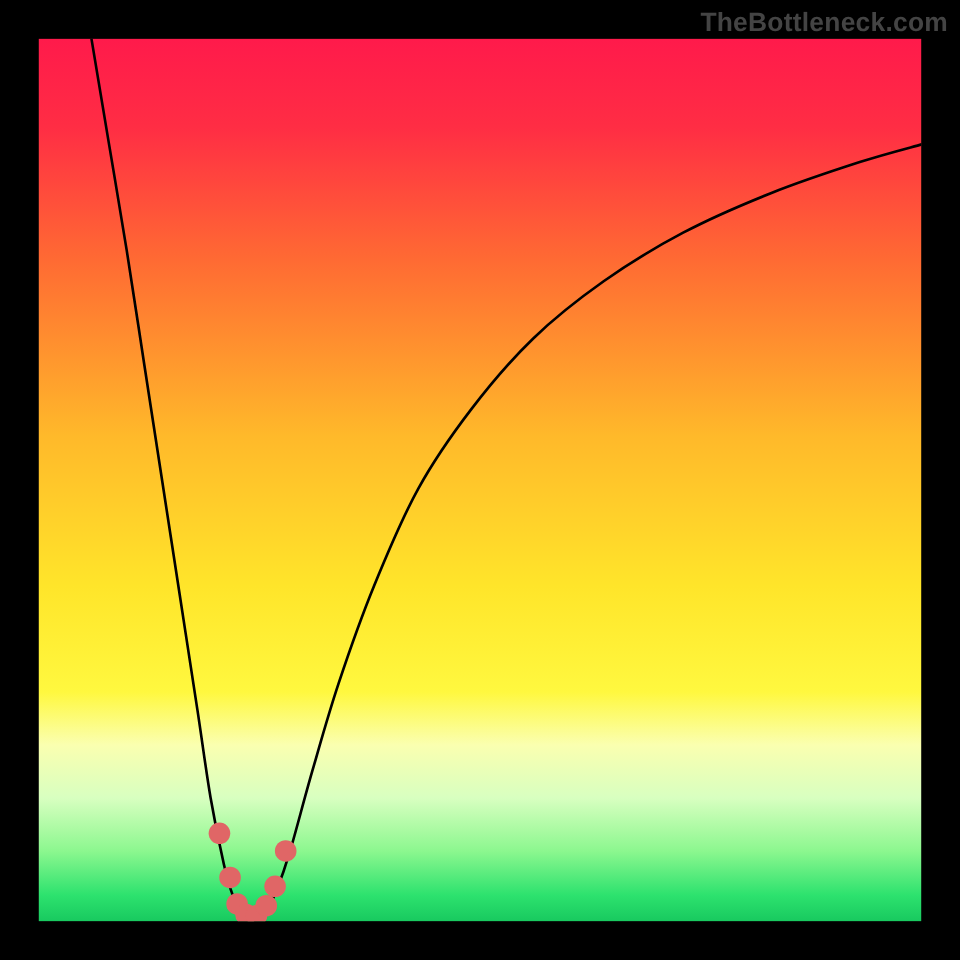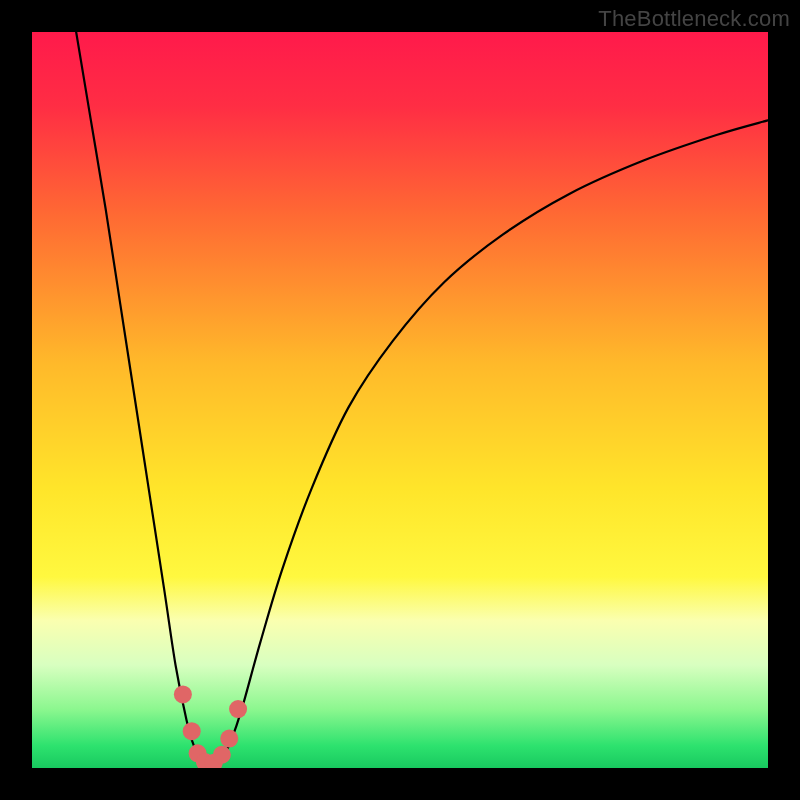--- a/index.html
+++ b/index.html
@@ -26,21 +26,21 @@
     width: 736px;
     height: 736px;
     overflow: hidden;
   }
   .watermark {
     position: absolute;
     top: 6px;
     right: 10px;
     color: #444;
     font-size: 22px;
-    font-weight: 400;
+    font-weight: 700;
     letter-spacing: 0.2px;
     user-select: none;
   }
   svg { display: block; }
 </style>
 </head>
 <body>
 
 <div class="frame">
   <div class="watermark">TheBottleneck.com</div>

